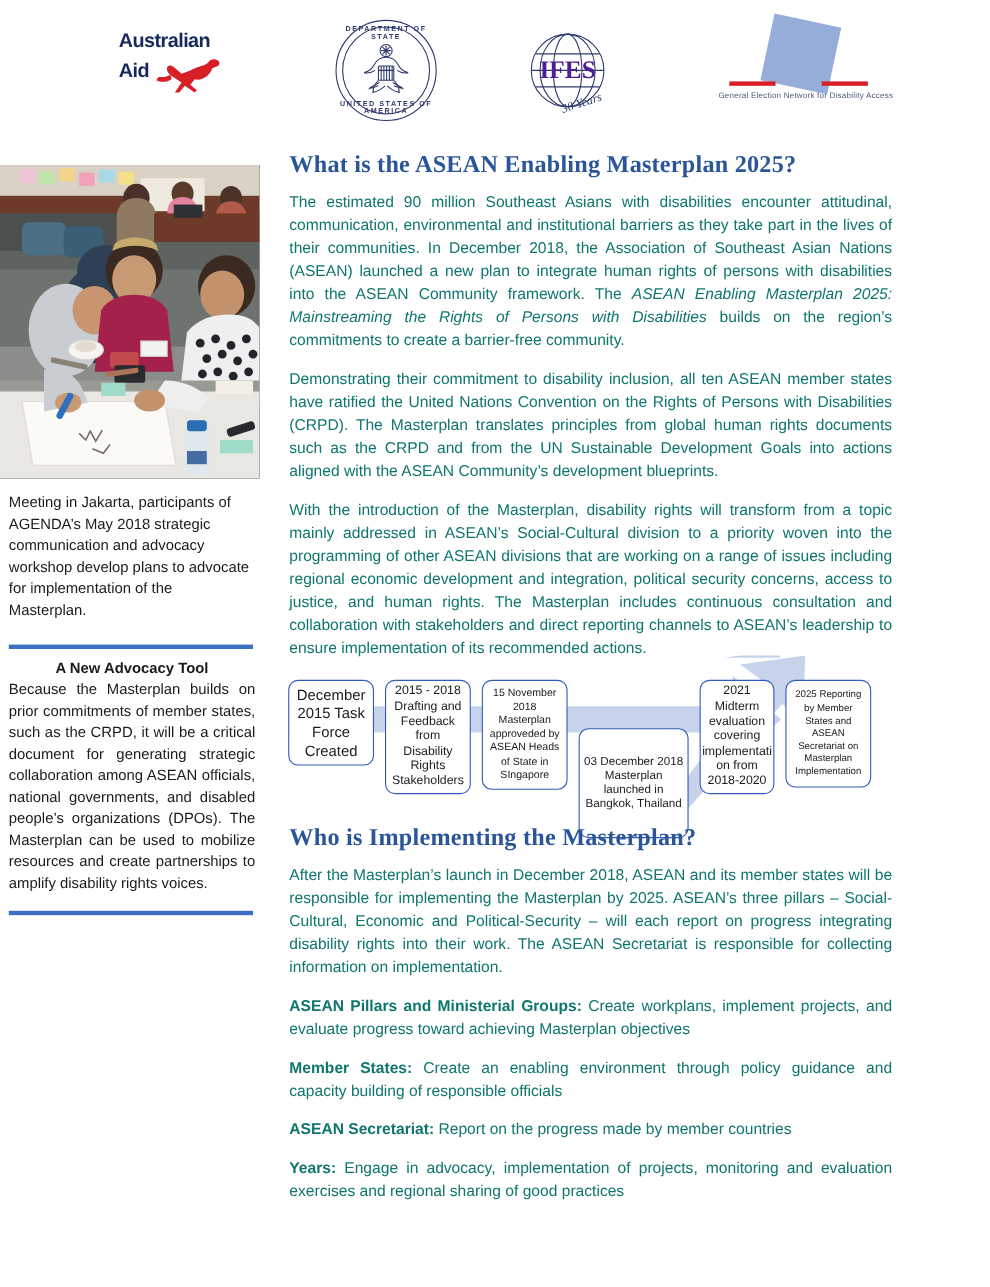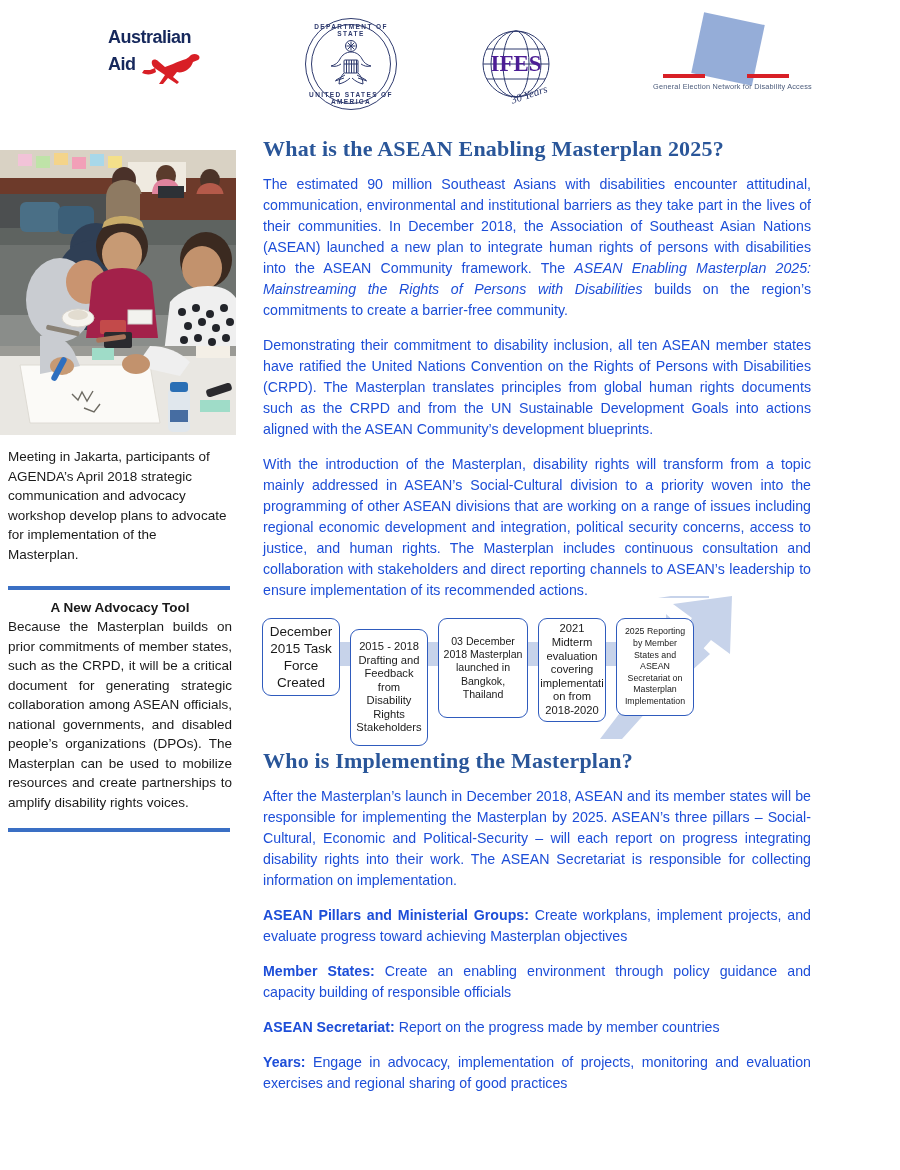--- a/index.html
+++ b/index.html
@@ -59,40 +59,40 @@
   .rule.bottom{margin:16px 0 0 8px;}
   .side-h{font-size:13.5px;font-weight:bold;text-align:center;width:224px;margin-left:8px;padding-bottom:2px;}
   .side-p{font-size:13.5px;line-height:19.5px;text-align:justify;width:224px;margin-left:8px;}
 
   
   .rightcol{position:absolute;left:263px;top:124px;width:548px;margin-top:12px;}
   h2.sec{
     font-family:"Liberation Serif",serif;
     color:#2a5699;font-size:22px;line-height:26px;font-weight:bold;margin:0 0 12px 0;letter-spacing:.2px;
   }
-  p.body{font-size:14.2px;line-height:21px;text-align:justify;margin:0 0 14px 0;color:#1d4ed8;}
+  p.body{font-size:14.2px;line-height:21px;text-align:justify;margin:0 0 14px 0;color:#0f766e;}
   p.body.last{margin-bottom:0;}
   .it{font-style:italic;}
   .bd{font-weight:bold;}
   .lead{margin-bottom:12px;}
 
   
   .timeline{position:absolute;left:262px;top:596px;width:566px;height:145px;}
   .arrowsvg{position:absolute;left:0;top:0;}
   .tl-boxes{position:absolute;left:0;top:22px;height:104px;display:flex;gap:10px;}
   .tl-box{
     border:1.6px solid #2f5bbd;border-radius:9px;background:#ffffff;
     display:flex;align-items:center;justify-content:center;text-align:center;
     box-sizing:border-box;
   }
   .tl-box span{display:block;padding:0 3px;}
   .tl-0{width:78px;height:78px;font-size:13.5px;line-height:17px;text-align:center;}
-  .tl-1{width:78px;height:117px;font-size:11.2px;line-height:13.6px;margin-top:11px;}
+  .tl-1{width:78px;height:104px;font-size:11.2px;line-height:13.6px;}
   .tl-2{width:78px;height:100px;font-size:9.6px;line-height:12.4px;}
-  .tl-3{width:90px;height:100px;font-size:10.6px;line-height:13.2px;}
+  .tl-3{width:100px;height:100px;font-size:10.6px;line-height:13.2px;margin-top:44px;}
   .tl-4{width:68px;height:104px;font-size:11.2px;line-height:13.6px;}
   .tl-5{width:78px;height:98px;font-size:8.8px;line-height:11.6px;}
 </style>
 </head>
 <body>
 
 <div class="page">
 
   <div class="logos">
 
@@ -229,21 +229,21 @@
         <rect x="206" y="236" width="26" height="8" rx="3" fill="#2a2a2e" transform="rotate(-18 219 240)"></rect>
         <g stroke="#6d6a62" stroke-width="1.4" fill="none">
           <path d="M72 244l6 6 4-8 5 9 6-10"></path>
             <path d="M84 258l10 4 6-8"></path>
         </g>
         <rect x="46" y="178" width="34" height="5" rx="2" fill="#8a8276" transform="rotate(12 63 180)"></rect>
         <rect x="96" y="186" width="30" height="5" rx="2" fill="#a9745a" transform="rotate(-8 111 188)"></rect>
       </svg>
     </div>
 
-    <div class="caption">Meeting in Jakarta, participants of AGENDA’s April 2018 strategic communication and advocacy workshop develop plans to advocate for implementation of the Masterplan.</div>
+    <div class="caption">Meeting in Jakarta, participants of AGENDA’s May 2018 strategic communication and advocacy workshop develop plans to advocate for implementation of the Masterplan.</div>
 
     <div class="rule"></div>
     <div class="side-h">A New Advocacy Tool</div>
     <div class="side-p">Because the Masterplan builds on prior commitments of member states, such as the CRPD, it will be a critical document for generating strategic collaboration among ASEAN officials, national governments, and disabled people’s organizations (DPOs). The Masterplan can be used to mobilize resources and create partnerships to amplify disability rights voices.</div>
     <div class="rule bottom"></div>
   </div>
 
   <div class="rightcol">
 
     <h2 class="sec">What is the ASEAN Enabling Masterplan 2025?</h2>
@@ -263,20 +263,23 @@
       <polygon points="338,143 430,22 411,8 470,0 468,58 449,44 360,143" fill="#c7d3ea"></polygon>
     </svg>
 
     <div class="tl-boxes">
       <div class="tl-box tl-0">
           <span>December 2015 Task Force Created</span>
         </div>
       <div class="tl-box tl-1">
           <span>2015 - 2018 Drafting and Feedback from Disability Rights Stakeholders</span>
         </div>
+      <div class="tl-box tl-2">
+          <span>15 November 2018 Masterplan approveded by ASEAN Heads of State in SIngapore</span>
+        </div>
       <div class="tl-box tl-3">
           <span>03 December 2018 Masterplan launched in Bangkok, Thailand</span>
         </div>
       <div class="tl-box tl-4">
           <span>2021 Midterm evaluation covering implementati on from 2018-2020</span>
         </div>
       <div class="tl-box tl-5">
           <span>2025 Reporting by Member States and ASEAN Secretariat on Masterplan Implementation</span>
         </div>
     </div>

